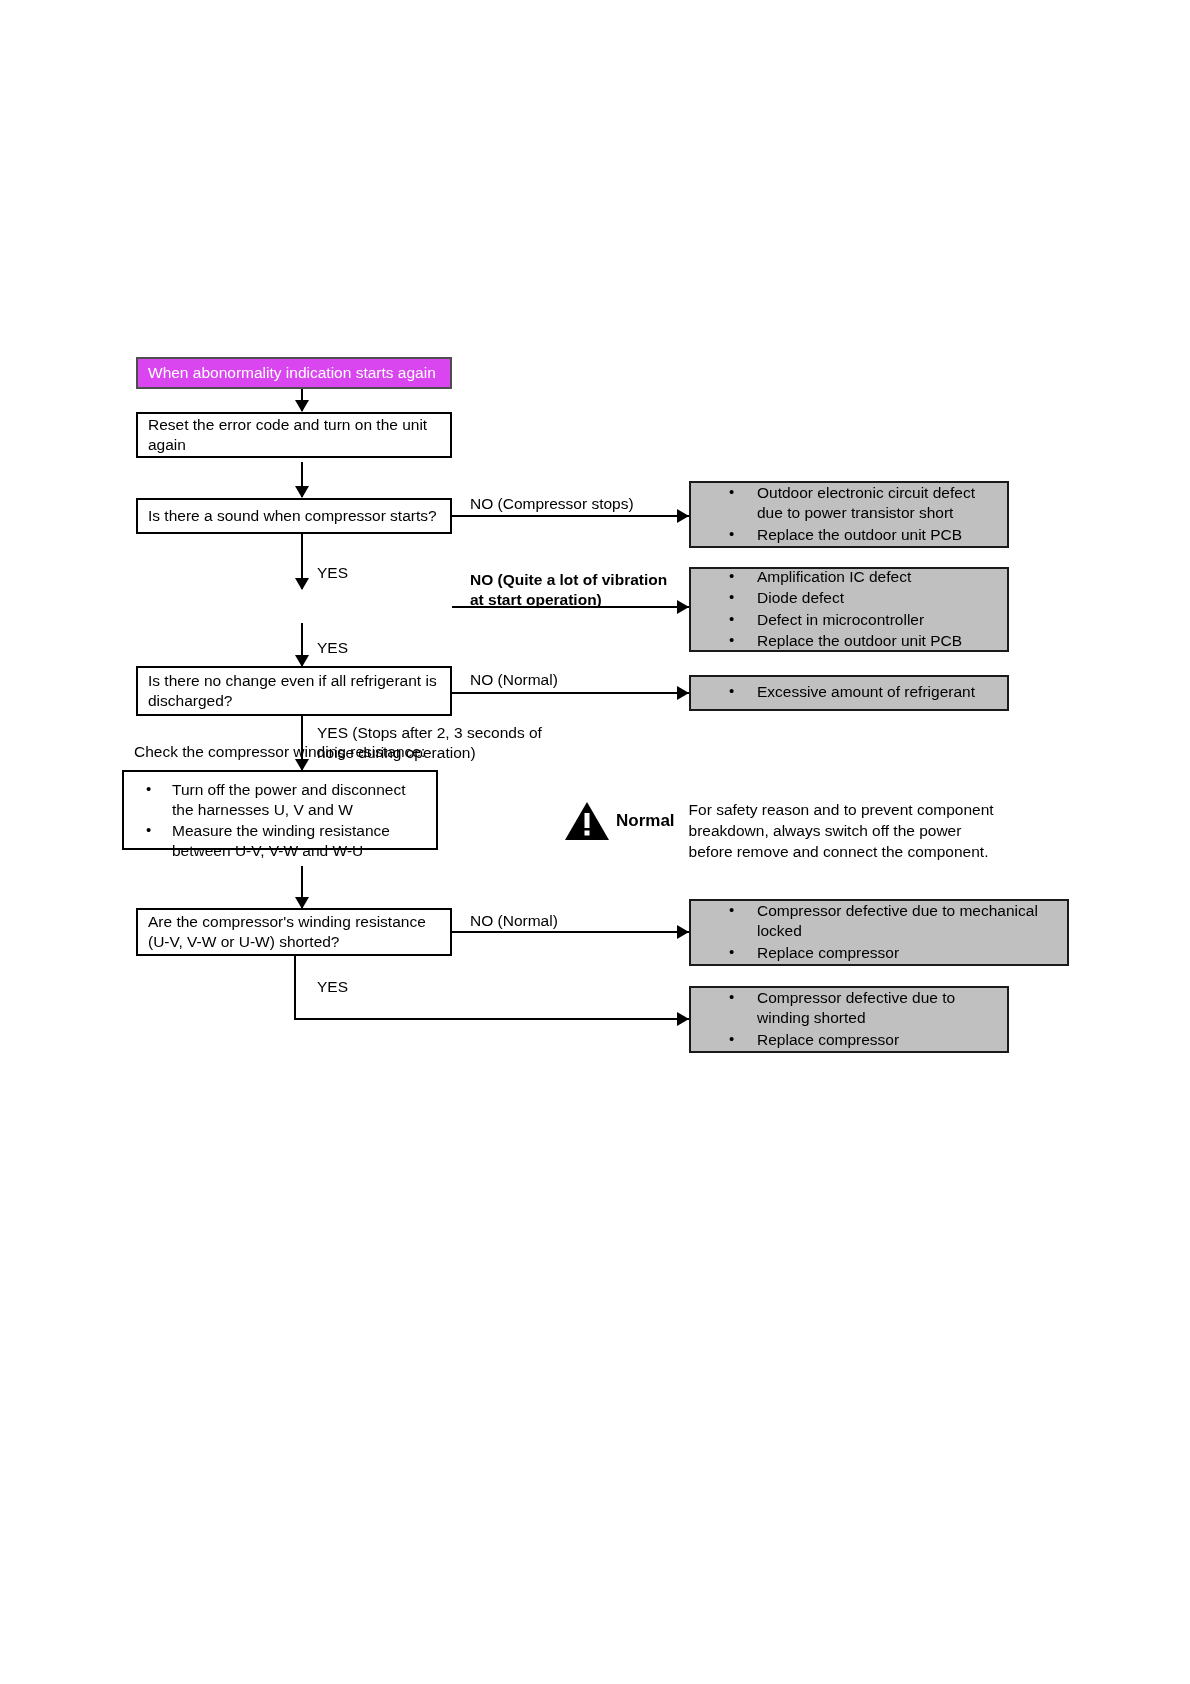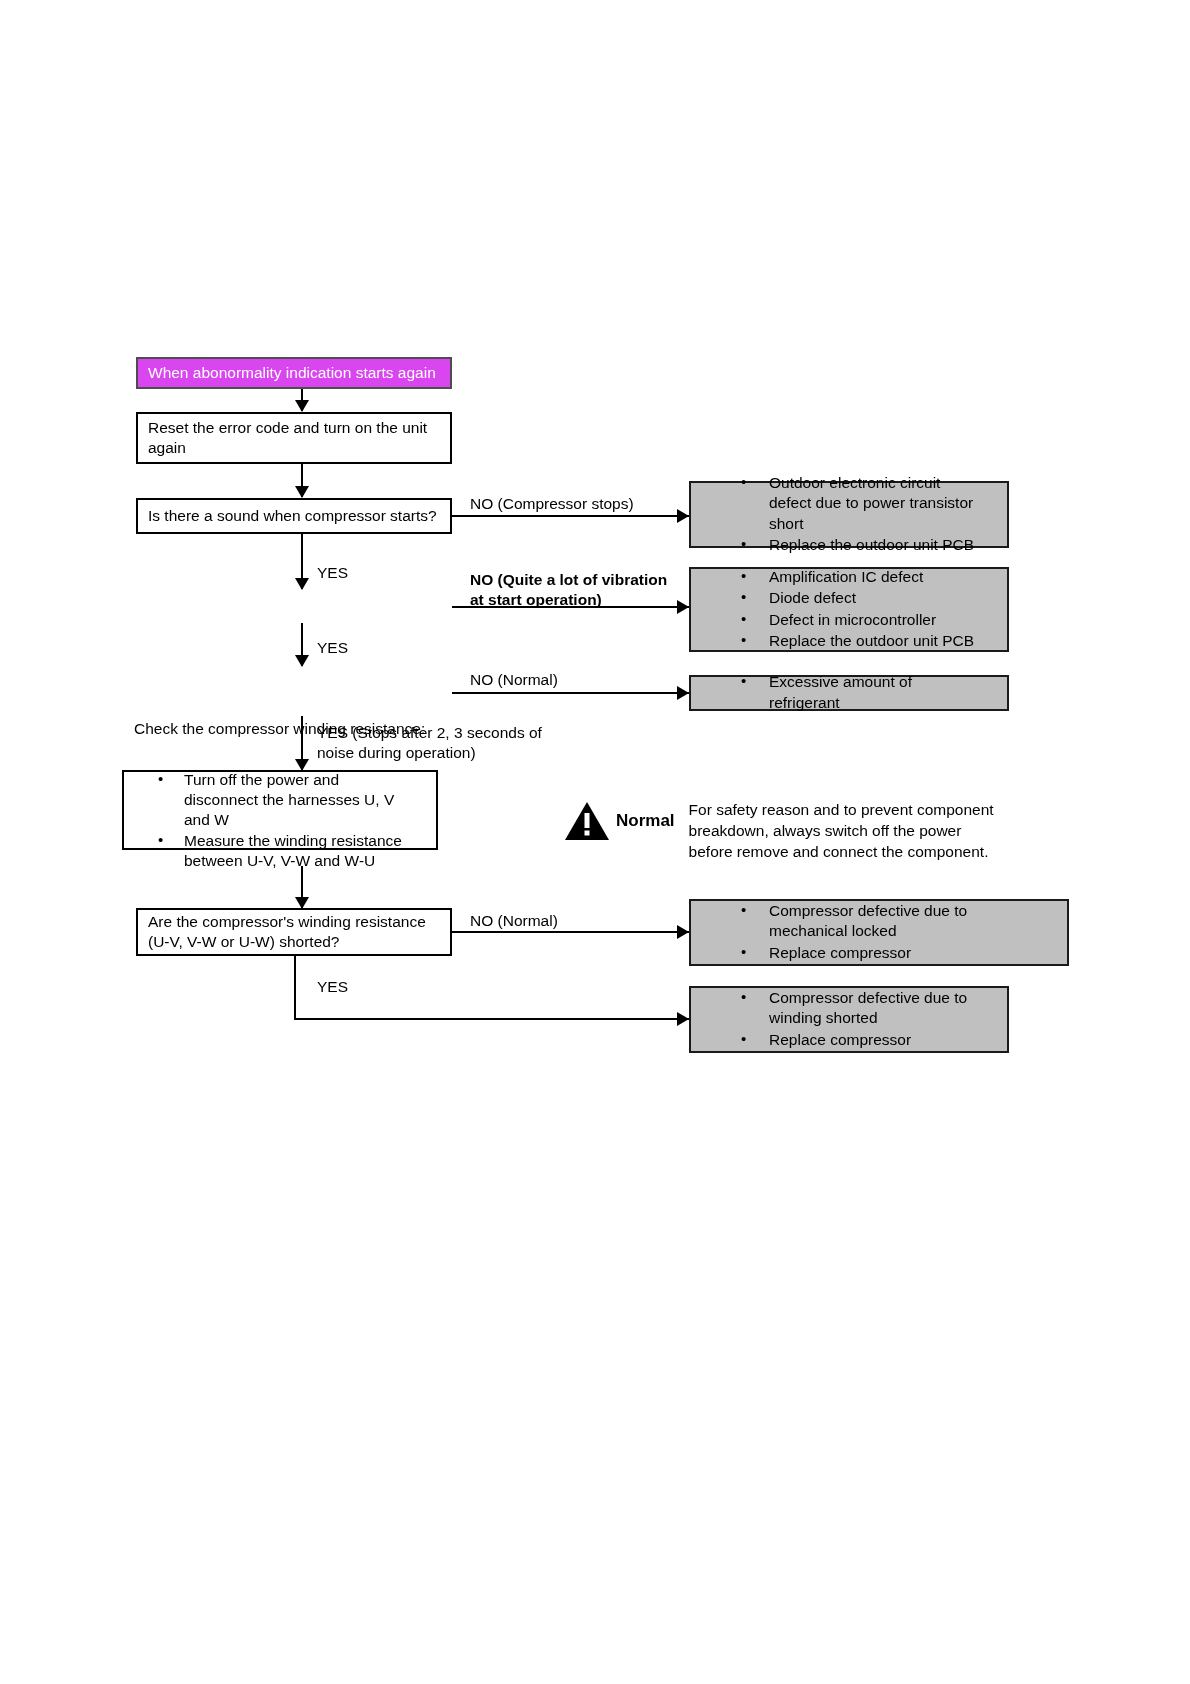--- a/index.html
+++ b/index.html
@@ -45,21 +45,21 @@
     border: 2px solid #4d4d4d;
     color: #ffffff;
   }
   .node.result-node {
     background: #c0c0c0;
     border: 2px solid #1a1a1a;
   }
 
   
   ul.bullets {
-    margin: 12px;
+    margin: 0;
     padding: 16px;
     list-style: none;
   }
   ul.bullets li {
     position: relative;
     padding-left: 46px;
     margin: 0 0 1px 0;
     font-size: 15.5px;
     line-height: 1.30;
   }
@@ -154,21 +154,21 @@
 
 <div id="chart">
 
   <div class="node header-node" style="left:136px; top:357px; width:316px; height:32px;">
     <div class="txt">When abonormality indication starts again</div>
   </div>
 
   <div class="vline" style="left:301px; top:389px; height:22px;"></div>
   <div class="arrow-down" style="left:295px; top:400px;"></div>
 
-  <div class="node" style="left:136px; top:412px; width:316px; height:52px;">
+  <div class="node" style="left:136px; top:412px; width:316px; height:46px;">
     <div class="txt">Reset the error code and turn on the unit again</div>
   </div>
 
   <div class="vline" style="left:301px; top:462px; height:35px;"></div>
   <div class="arrow-down" style="left:295px; top:486px;"></div>
 
   <div class="node" style="left:136px; top:498px; width:316px; height:36px;">
     <div class="txt">Is there a sound when compressor starts?</div>
   </div>
 
@@ -198,20 +198,23 @@
 
   <div class="node result-node" style="left:689px; top:567px; width:320px; height:85px;">
     <ul class="bullets">
       <li>Amplification IC defect</li>
       <li>Diode defect</li>
       <li>Defect in microcontroller</li>
       <li>Replace the outdoor unit PCB</li>
     </ul>
   </div>
 
+  <div class="node" style="left:136px; top:666px; width:316px; height:50px;">
+    <div class="txt">Is there no change even if all refrigerant is discharged?</div>
+  </div>
 
   <div class="hline" style="left:452px; top:692px; width:237px;"></div>
   <div class="arrow-right" style="left:677px; top:686px;"></div>
   <div class="edge-label" style="left:470px; top:670px;">NO (Normal)</div>
 
   <div class="vline" style="left:301px; top:716px; height:54px;"></div>
   <div class="arrow-down" style="left:295px; top:759px;"></div>
   <div class="edge-label" style="left:317px; top:723px; width:235px;">YES (Stops after 2, 3 seconds of noise during operation)</div>
 
   <div class="node result-node" style="left:689px; top:675px; width:320px; height:36px;">

